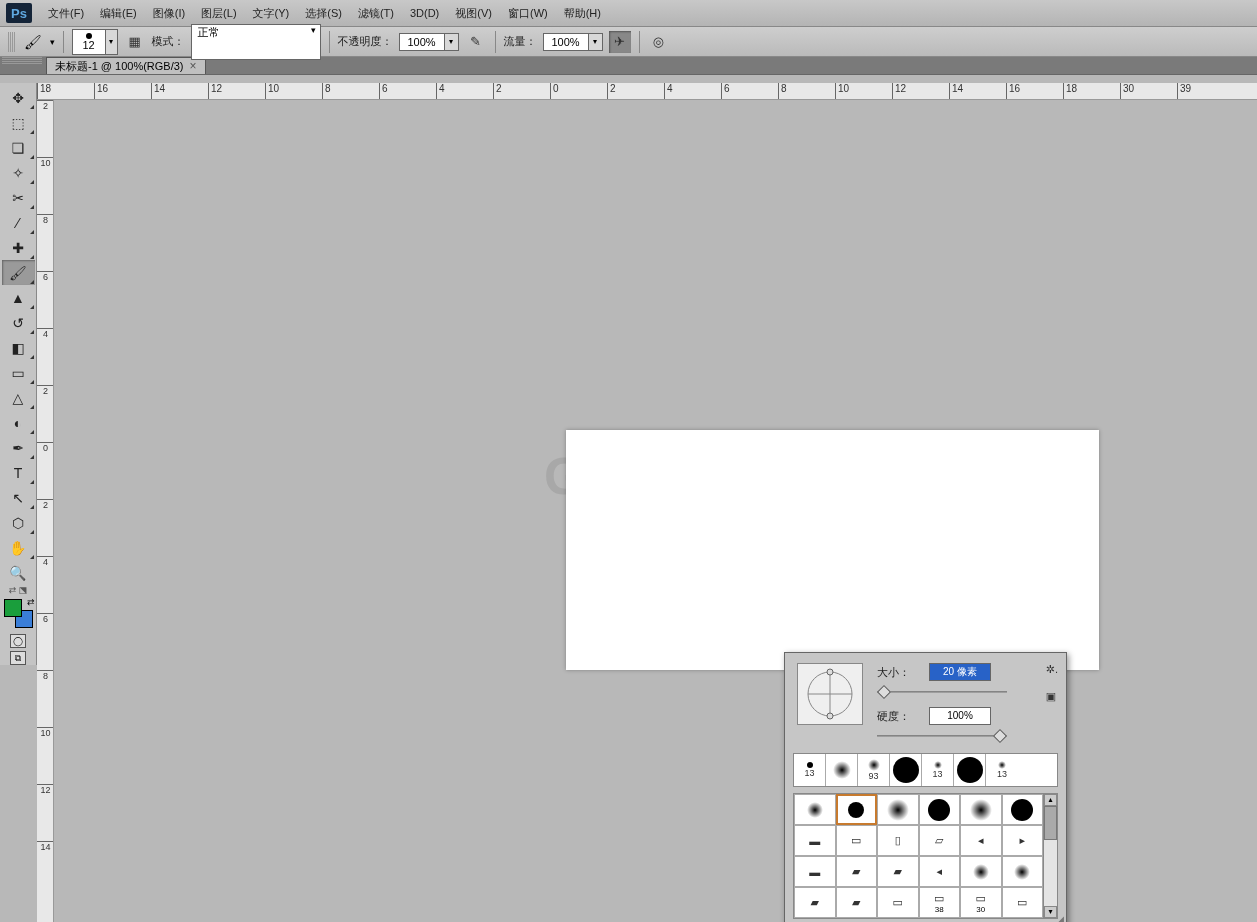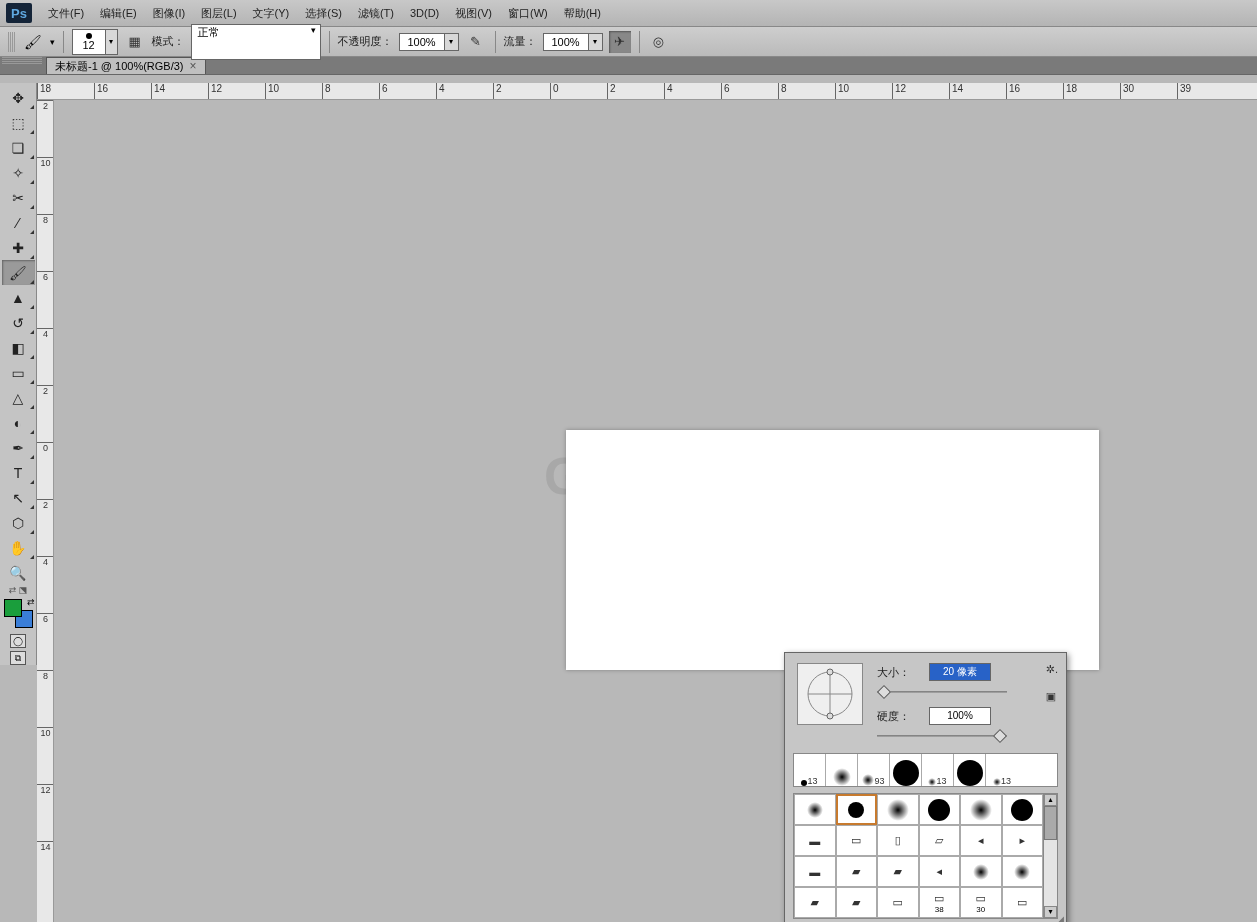--- a/index.html
+++ b/index.html
@@ -67,21 +67,21 @@
 .bp-input{width:62px;height:18px;border:1px solid #666;text-align:center;line-height:16px;font-size:10px}
 .bp-input.sel{background:#2862c7;color:#fff}
 .bp-input.plain{background:#fff;color:#000}
 .bp-slider{width:130px;height:14px;position:relative}
 .bp-track{position:absolute;top:6px;left:0;right:0;height:2px;background:linear-gradient(#777,#aaa)}
 .bp-thumb{position:absolute;top:2px;width:10px;height:10px;background:#ddd;border:1px solid #555;transform:rotate(45deg)}
 .bp-sideicons{position:absolute;right:8px;top:10px;display:flex;flex-direction:column;gap:14px;font-size:12px;color:#333}
 
 
 .bp-presets-top{display:flex;border:1px solid #888;margin:0 8px;background:#fff}
-.preset{width:32px;height:32px;border-right:1px solid #aaa;display:flex;align-items:flex-end;justify-content:center;font-size:9px}
+.preset{width:32px;height:32px;border-right:1px solid #aaa;display:flex;flex-direction:column;align-items:center;justify-content:center;font-size:9px}
 .preset:last-child{border-right:none}
 .pdot{border-radius:50%;background:#000}
 .pblur{border-radius:50%;background:radial-gradient(#000,transparent 70%)}
 .preset .plabel{font-size:9px;color:#333}
 
 .bp-grid{margin:6px 8px 8px;border:1px solid #888;background:#ddd;display:flex}
 .bp-grid-inner{flex:1;display:grid;grid-template-columns:repeat(6,1fr);gap:0}
 .bp-cell{height:31px;border:1px solid #aaa;background:#fff;display:flex;flex-direction:column;align-items:center;justify-content:center;font-size:8px;position:relative}
 .bp-cell.sel{outline:2px solid #c77a2e;outline-offset:-2px}
 .bp-scroll{width:14px;background:#d0d0d0;border-left:1px solid #888;display:flex;flex-direction:column}

